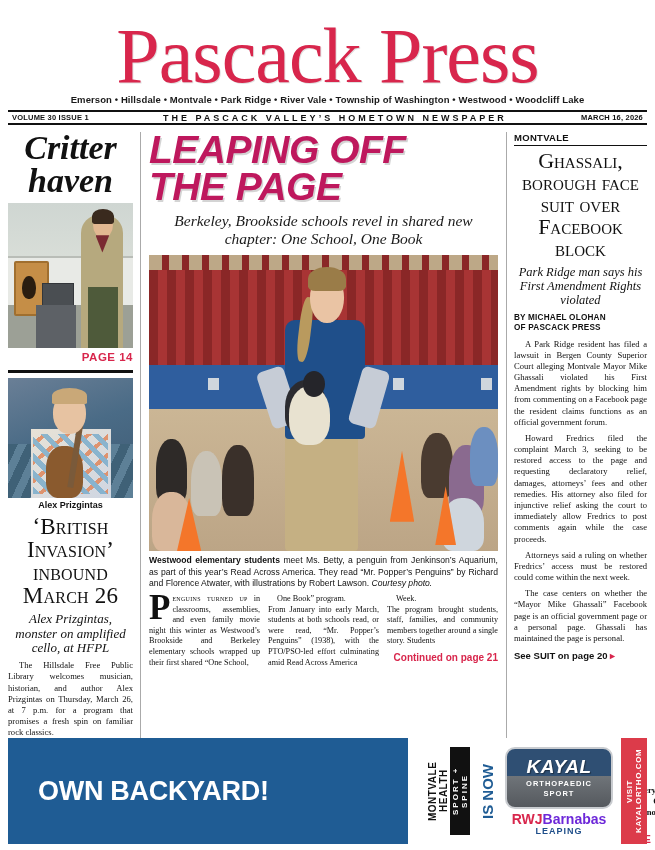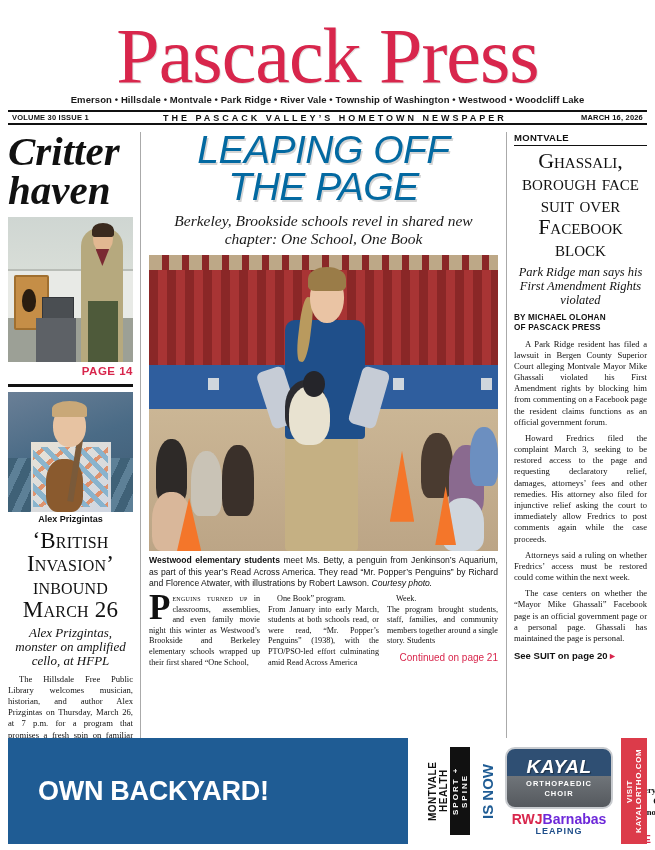--- a/index.html
+++ b/index.html
@@ -66,23 +66,23 @@
   .col-left { width: 132px; flex: none; padding-right: 7px; }
   .col-center { width: 367px; flex: none; padding: 0 8px;
                 border-left: 1px solid #aaa; border-right: 1px solid #aaa; }
   .col-right { width: 140px; flex: none; padding-left: 7px; }
 
   
   .critter-head {
     font-family: "Liberation Serif", serif;
     font-style: italic;
     font-weight: 700;
-    font-size: 41px;
+    font-size: 34px;
     line-height: 0.96;
-    text-align: left;
+    text-align: center;
     color: #111;
     margin-bottom: 6px;
   }
   .photo { width: 100%; position: relative; overflow: hidden; background: #bbb; }
   .ph-critter { height: 145px; }
   .ph-alex { height: 120px; }
   .cap-small {
     font-family: "Liberation Serif", serif;
     font-size: 9px;
     line-height: 1.22;
@@ -142,25 +142,25 @@
     text-align: center;
     margin-top: 6px;
     color: #111;
   }
   .jump .arrow { color: #d8264c; }
 
   
   .main-head {
     font-family: "Liberation Sans", sans-serif;
     font-style: italic;
-    font-weight: 400;
+    font-weight: 700;
     font-size: 39px;
     line-height: 0.94;
-    text-align: center;
-    color: #0369a1;
+    text-align: left;
+    color: #be185d;
     text-shadow: 1.5px 1.5px 0 rgba(0,0,0,0.17);
     letter-spacing: -0.5px;
   }
   .main-sub {
     font-family: "Liberation Serif", serif;
     font-style: italic;
     font-size: 15.5px;
     line-height: 1.16;
     text-align: center;
     margin-top: 7px;
@@ -191,21 +191,21 @@
     font-size: 35px;
     line-height: 0.78;
     font-weight: 700;
     padding-right: 2px;
     color: #111;
   }
   .smallcaps-lead { font-variant: small-caps; letter-spacing: 0.3px; }
   .cont-red {
     font-family: "Liberation Sans", sans-serif;
     font-size: 10px;
-    font-weight: 400;
+    font-weight: 700;
     color: #d8264c;
     text-align: right;
     margin-top: 5px;
   }
 
   
   .kicker {
     font-family: "Liberation Sans", sans-serif;
     font-size: 9.5px;
     font-weight: 700;
@@ -637,21 +637,21 @@
       <div class="mh-block">
         <div class="vert-label mh-name">MONTVALE HEALTH</div>
         <div class="vert-label mh-sport">SPORT + SPINE</div>
       </div>
       <div class="vert-label isnow">IS NOW</div>
       <div class="kayal-wrap">
         <div class="kayal-badge">
           <div class="kayal-word">KAYAL</div>
           <div class="kayal-sub">
             <div>ORTHOPAEDIC</div>
-            <div>CHOIR</div>
+            <div>SPORT</div>
           </div>
         </div>
         <div class="rwj">
           <span class="r">RWJ</span><span class="b">Barnabas</span>
           <span class="h">LEAPING</span>
         </div>
       </div>
     </div>
     <div class="ad-red">
       <div class="vert-label">VISIT KAYALORTHO.COM</div>

